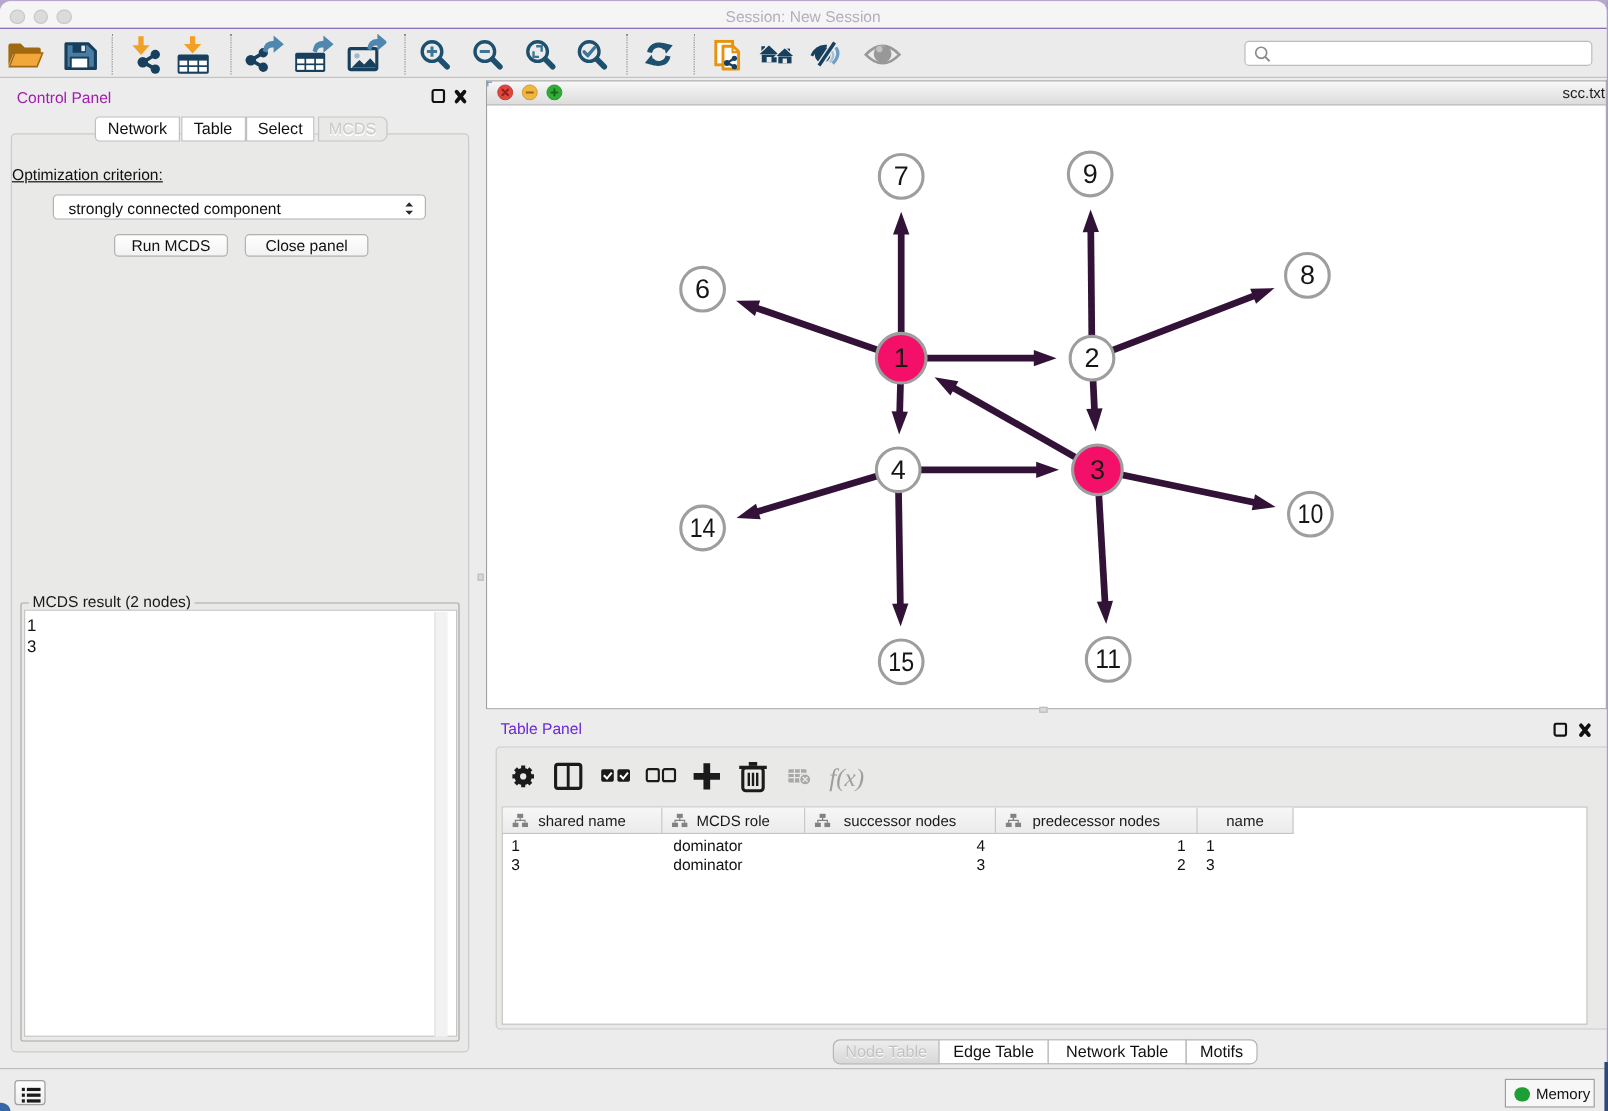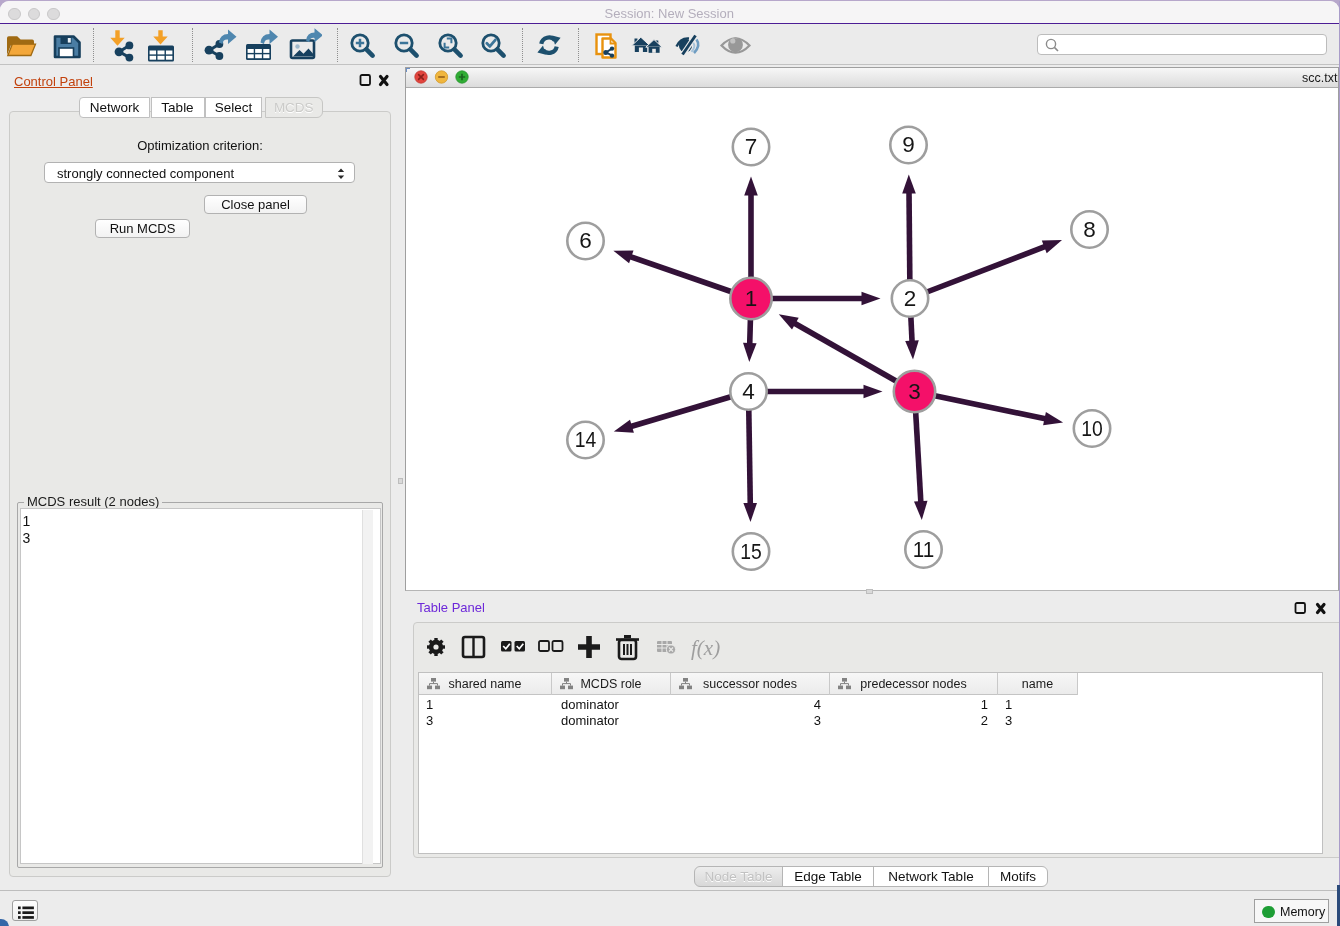--- a/index.html
+++ b/index.html
@@ -9,21 +9,21 @@
 #win { position:absolute; left:0; top:1px; width:1338.5px; height:925px; background:#ececec; border-radius:9px 9px 0 0; }
 #titlebar { position:absolute; left:0; top:0; width:100%; height:23px; background:#f6f5f6; border-radius:9px 9px 0 0; border-bottom:1px solid #4c1d95; }
 .tl { position:absolute; top:6.5px; width:12.5px; height:12.5px; border-radius:50%; background:#dcdbdc; border:1px solid #c9c8c9; }
 #wtitle { position:absolute; top:5px; left:0; width:100%; text-align:center; font-size:13px; color:#b4aebc; }
 #toolbar { position:absolute; left:0; top:24px; width:100%; height:40px; background:#ebebeb; border-bottom:1px solid #c2c2c2; }
 .tsep { position:absolute; top:3px; height:34px; width:0; border-left:1px dotted #8f8f8f; }
 .ticon { position:absolute; top:3px; }
 #search { position:absolute; left:1037px; top:8.5px; width:290px; height:21px; background:#fff; border:1px solid #bcbcbc; border-radius:4px; }
 #main { position:absolute; left:0; top:64px; width:100%; height:825px; background:#ececec; }
 
-#cp-title { position:absolute; left:14px; top:9px; font-size:13px; color:#c2410c;text-decoration:underline; }
+#cp-title { position:absolute; left:14px; top:9px; font-size:13px; color:#a21caf; }
 .tabrow { position:absolute; font-size:13.5px; color:#111; z-index:3; }
 .tab { position:absolute; top:0; height:21px; background:#fff; border:1px solid #c0c0c0; text-align:center; line-height:20px; }
 #cp-body { position:absolute; left:9px; top:46px; width:382px; height:766px; background:#e9e9e7; border:1px solid #cbcbc9; border-radius:4px; }
 .btn { position:absolute; background:linear-gradient(#ffffff,#f2f2f2); border:1px solid #b2b2b2; border-radius:4px; font-size:13px; color:#111; text-align:center; line-height:17px; }
 #fieldset { position:absolute; left:7px; top:390px; width:366px; height:366px; border:1px solid #a8a8a8; border-radius:2px; }
 #fs-legend { position:absolute; left:6px; top:-9px; font-size:13px; color:#1a1a1a; background:#e9e9e7; padding:0 3px; }
 
 #mcds-text { position:absolute; left:2px; top:5px; width:361px; height:356px; background:#fff; border:1px solid #c6c6c6; font-size:14px; color:#111; padding:4px 0 0 1.5px; line-height:16.5px; }
 #mcds-sb { position:absolute; right:7px; top:1px; width:11px; height:354px; background:#f2f2f2; border-left:1px solid #e0e0e0; }
 
@@ -197,28 +197,28 @@
 <rect x="1.5" y="1" width="9.5" height="10" rx="1.5" fill="none" stroke="#111" stroke-width="1.8"></rect>
 <path d="M21.5 2.5 l6.5 8 M28 2.5 l-6.5 8" stroke="#111" stroke-width="3.2" stroke-linecap="round"></path>
 </svg>
 <div class="tabrow" style="left:0;top:32px;width:394px;height:21px;">
   <div class="tab" style="left:79px;width:71px;border-radius:4px 0 0 4px;">Network</div>
   <div class="tab" style="left:150.5px;width:54px;">Table</div>
   <div class="tab" style="left:205px;width:57px;">Select</div>
   <div class="tab" style="left:264.5px;width:58.5px;background:#e9e9e7;border-color:#c6c6c4;color:#cbcbc9;text-shadow:0 1px 0 #ffffff;border-radius:0 6px 6px 0;">MCDS</div>
 </div>
 <div id="cp-body">
-  <div class="abs" style="left:0;top:26px;width:100%;text-align:center;font-size:13px;color:#111;">Optimization criterion:</div>
+  <div class="abs" style="left:0;top:26px;width:100%;text-align:left;font-size:13px;color:#111;text-decoration:underline;">Optimization criterion:</div>
   <div class="abs" style="left:34px;top:50px;width:311px;height:21px;background:#fff;border:1px solid #b2b2b2;border-radius:4px;">
     <div class="abs" style="left:12px;top:2.5px;font-size:13px;color:#111;">strongly connected component</div>
     <svg class="abs" style="right:8px;top:3.5px;" width="10" height="14" viewBox="0 0 10 14">
             <path d="M1.8 5 L5 1.6 L8.2 5 Z M1.8 8.6 L5 12 L8.2 8.6 Z" fill="#2a2a2a"></path>
           </svg>
   </div>
-  <div class="btn" style="left:85px;top:83px;width:95px;height:19px;margin-top:24px;">Run MCDS</div>
+  <div class="btn" style="left:85px;top:83px;width:95px;height:19px;">Run MCDS</div>
   <div class="btn" style="left:194px;top:83px;width:103px;height:19px;">Close panel</div>
   <div id="fieldset">
     <span id="fs-legend">MCDS result (2 nodes)</span>
     <div id="mcds-text">1<br>3<div id="mcds-sb"></div></div>
   </div>
 </div>
 
 <div id="netwin">
   <div id="nettitle">scc.txt
     <svg class="abs" style="left:8px;top:2.5px;" width="60" height="14" viewBox="0 0 60 14">

